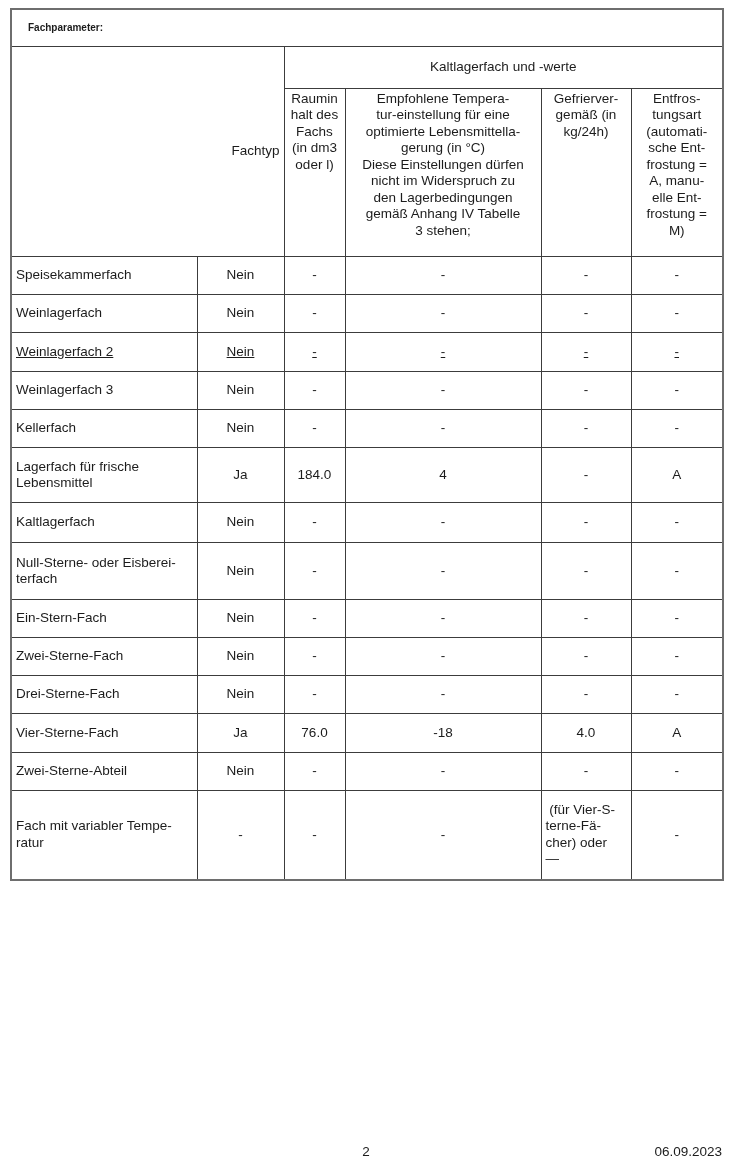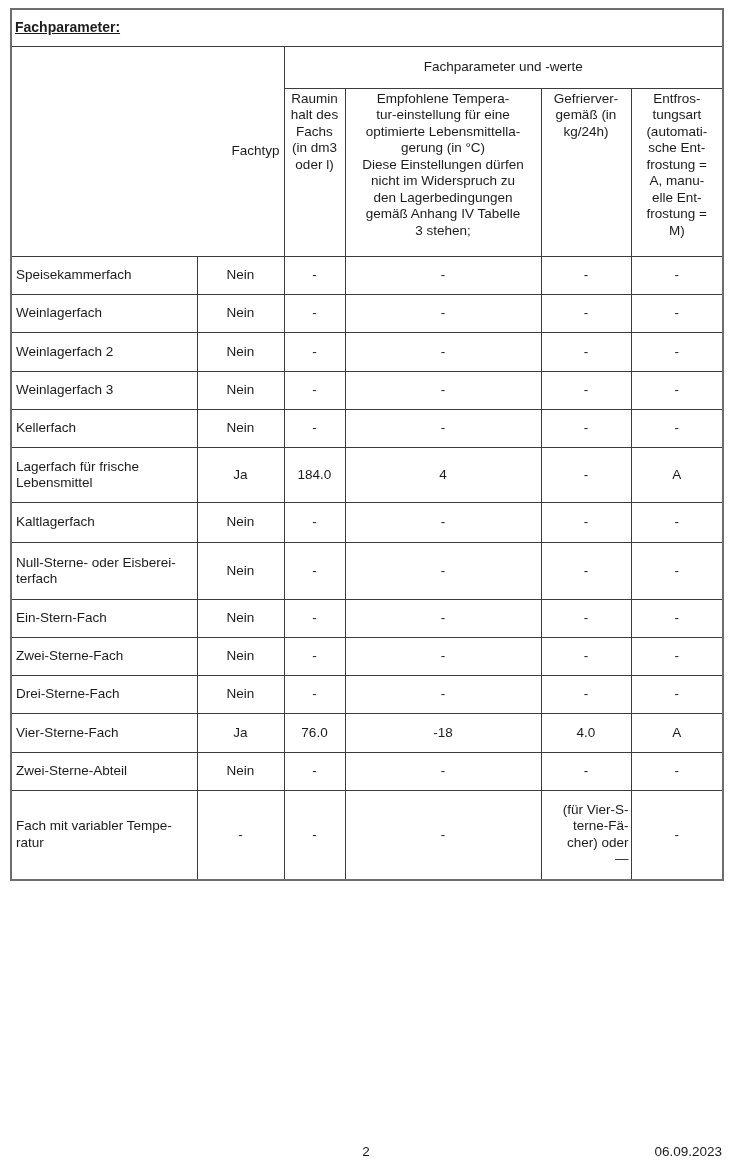--- a/index.html
+++ b/index.html
@@ -38,23 +38,22 @@
     line-height: 1.22;
     font-weight: normal;
     padding: 2px 4px;
     overflow: hidden;
   }
   tr.row-title th {
     height: 32px;
     text-align: left;
     vertical-align: middle;
     font-weight: bold;
-    font-size: 14px;
-    padding-left: 3px;
-    text-decoration: underline;
+    font-size: 10px;
+    padding-left: 16px;
   }
   th.fachtyp-head {
     text-align: right;
     vertical-align: middle;
   }
   th.group-head {
     height: 37px;
     text-align: center;
     vertical-align: middle;
   }
@@ -72,23 +71,23 @@
   tbody td.name {
     text-align: left;
     white-space: pre-line;
     padding-left: 4px;
     padding-right: 4px;
   }
   tbody td.val {
     text-align: center;
   }
   tbody td.val.multiline {
-    text-align: right;
+    text-align: left;
     white-space: pre-line;
-    padding-left: 13px;
+    padding-left: 4px;
     padding-right: 2px;
   }
   .footer {
     position: absolute;
     left: 10px;
     top: 1144px;
     width: 712px;
     height: 18px;
     font-size: 13.5px;
   }
@@ -117,21 +116,21 @@
       <col style="width:196px">
       <col style="width:90px">
       <col style="width:92px">
     </colgroup>
     <thead>
       <tr class="row-title">
         <th colspan="6">Fachparameter:</th>
       </tr>
       <tr>
         <th colspan="2" rowspan="2" class="fachtyp-head">Fachtyp</th>
-        <th colspan="4" class="group-head">Fachparameter und -werte</th>
+        <th colspan="4" class="group-head">Kaltlagerfach und -werte</th>
       </tr>
       <tr class="row-subheads">
         <th>Raumin
 halt des
 Fachs
 (in dm3
 oder l)</th>
         <th>Empfohlene Tempera-
 tur-einstellung für eine
 optimierte Lebensmittella-
@@ -165,21 +164,21 @@
           <td class="val">-</td>
         </tr>
         <tr style="height: 38px;">
           <td class="name">Weinlagerfach</td>
           <td class="val">Nein</td>
           <td class="val">-</td>
           <td class="val">-</td>
           <td class="val">-</td>
           <td class="val">-</td>
         </tr>
-        <tr style="height: 39px;">
+        <tr style="height: 39px; text-decoration: underline;">
           <td class="name">Weinlagerfach 2</td>
           <td class="val">Nein</td>
           <td class="val">-</td>
           <td class="val">-</td>
           <td class="val">-</td>
           <td class="val">-</td>
         </tr>
         <tr style="height: 38px;">
           <td class="name">Weinlagerfach 3</td>
           <td class="val">Nein</td>

